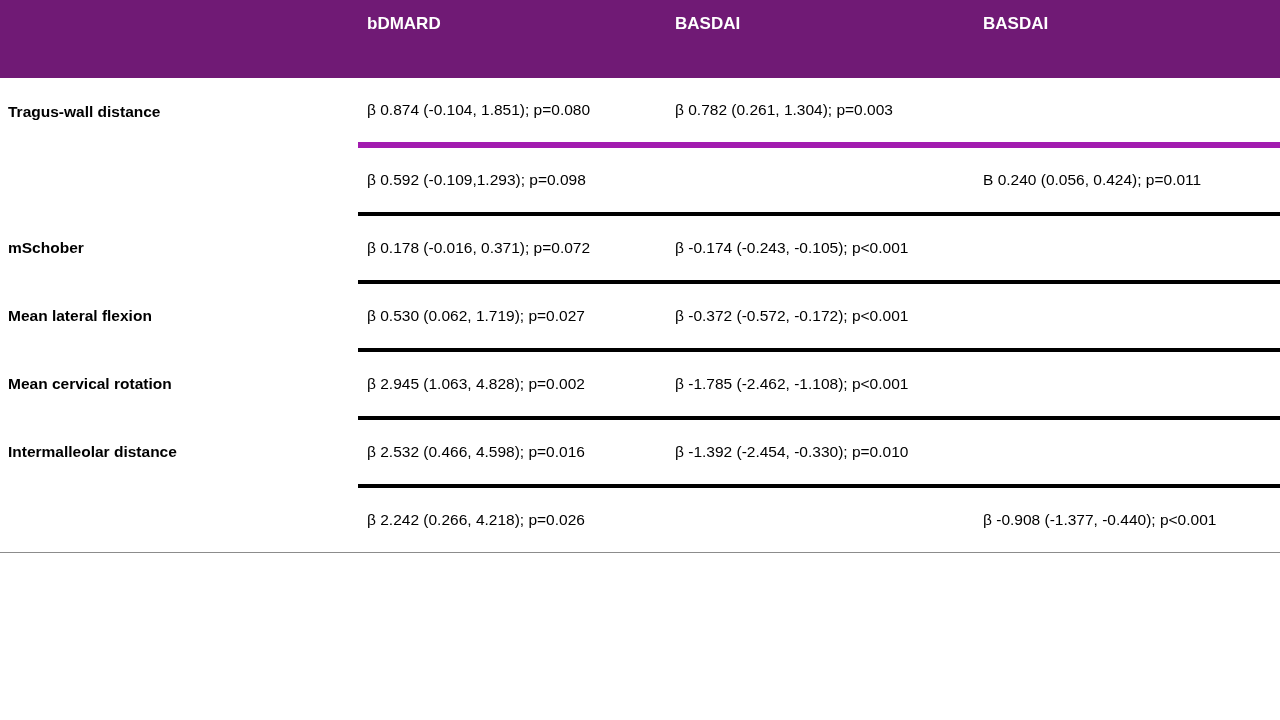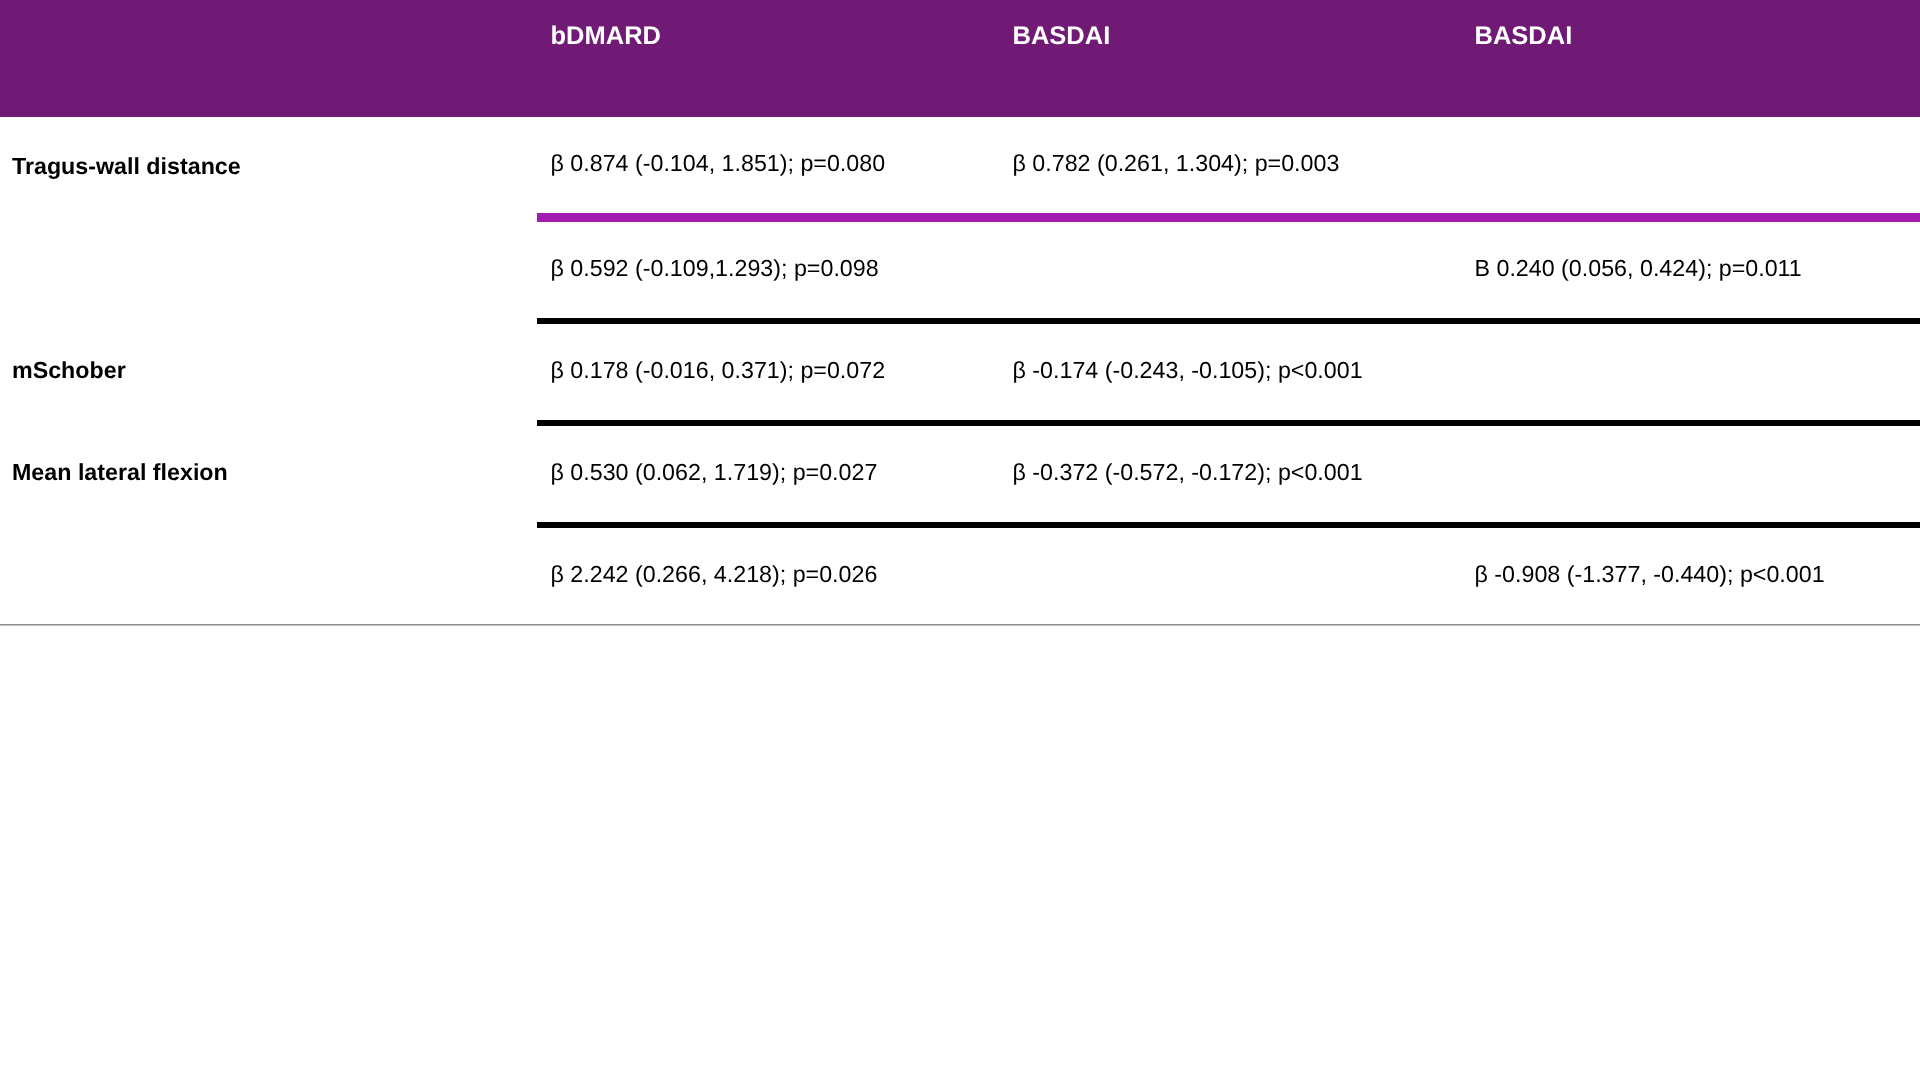--- a/index.html
+++ b/index.html
@@ -104,19 +104,31 @@
       <td class="cell-val">β -0.174 (-0.243, -0.105); p&lt;0.001</td>
       <td class="cell-val"></td>
     </tr>
     <tr>
       <td class="cell-label">Mean lateral flexion</td>
       <td class="cell-val">β 0.530 (0.062, 1.719); p=0.027</td>
       <td class="cell-val">β -0.372 (-0.572, -0.172); p&lt;0.001</td>
       <td class="cell-val"></td>
     </tr>
     <tr>
+      <td class="cell-label">Mean cervical rotation</td>
+      <td class="cell-val">β 2.945 (1.063, 4.828); p=0.002</td>
+      <td class="cell-val">β -1.785 (-2.462, -1.108); p&lt;0.001</td>
+      <td class="cell-val"></td>
+    </tr>
+    <tr>
+      <td class="cell-label">Intermalleolar distance</td>
+      <td class="cell-val">β 2.532 (0.466, 4.598); p=0.016</td>
+      <td class="cell-val">β -1.392 (-2.454, -0.330); p=0.010</td>
+      <td class="cell-val"></td>
+    </tr>
+    <tr>
       <td class="cell-label"></td>
       <td class="cell-val">β 2.242 (0.266, 4.218); p=0.026</td>
       <td class="cell-val"></td>
       <td class="cell-val">β -0.908 (-1.377, -0.440); p&lt;0.001</td>
     </tr>
   </tbody>
 </table>
 
 </body></html>

